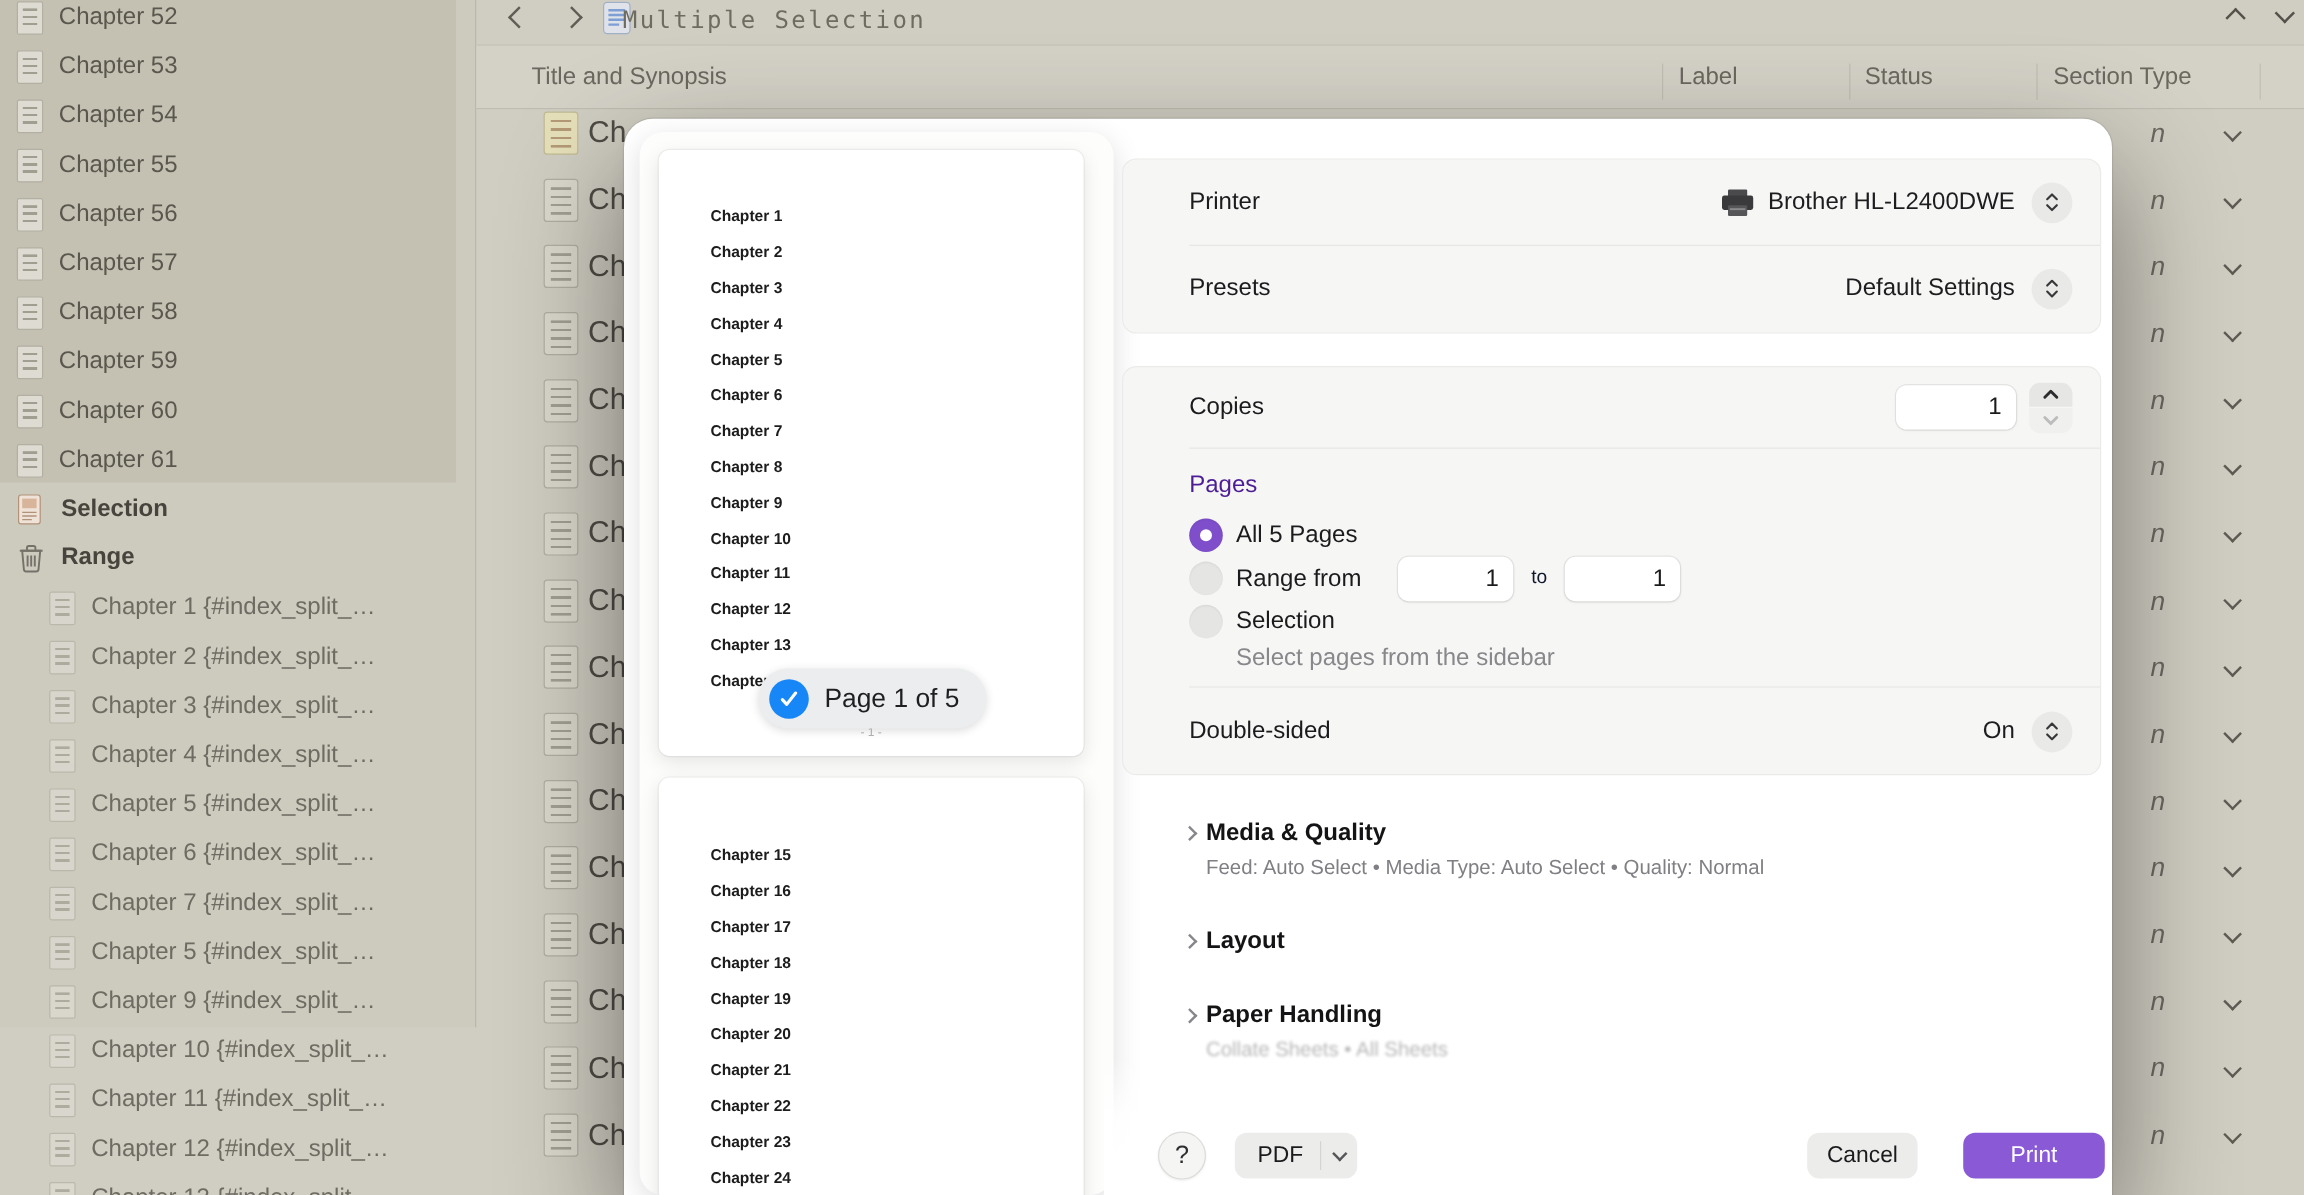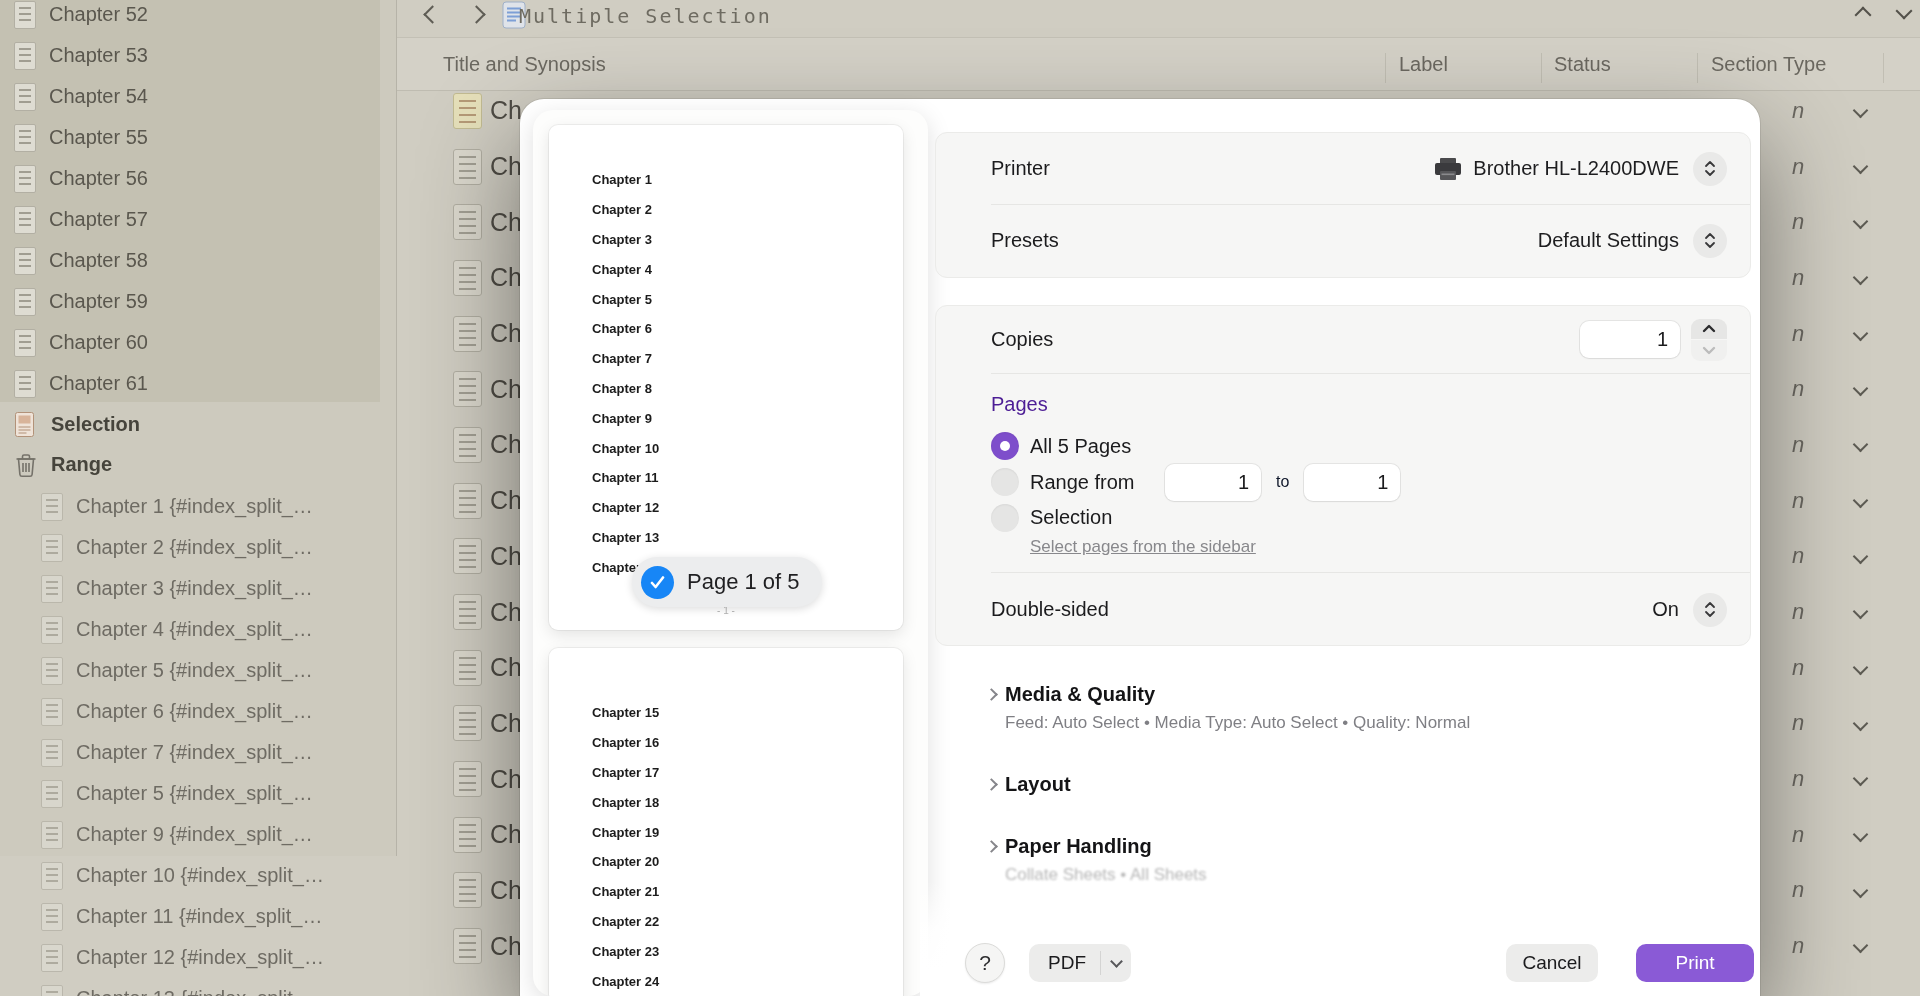--- a/index.html
+++ b/index.html
@@ -113,21 +113,21 @@
   .radio.on::after { content:''; position:absolute; left:9px; top:9px; width:10px; height:10px;
     border-radius:50%; background:#fff; }
   .radio-label { font-size:20px; color:#1b1b1d; }
   .radio-label.w-range { width:118px; }
   .mini-input { width:96px; height:37px; background:#fff; border-radius:9px; margin-left:17px;
     box-shadow:0 0 0 1px rgba(0,0,0,.07), 0 1px 2px rgba(0,0,0,.05);
     display:flex; align-items:center; justify-content:flex-end; padding-right:12px;
     font-size:20px; color:#1b1b1d; }
   .to-word { font-size:16px; color:#0f172a; margin:0 0 0 15px; }
   .mini-input.second { margin-left:15px; }
-  .radio-hint { margin:2px 0 0 94px; font-size:17px; color:#88888c; height:22px;text-decoration:underline; }
+  .radio-hint { margin:2px 0 0 94px; font-size:20px; color:#88888c; height:22px; }
   .div2 { margin-top:13px; }
   .double-row { height:73px; display:flex; align-items:center; padding:0 23px 0 55px; }
 
   .disc-wrap { position:absolute; left:467px; top:580px; width:760px; }
   .disc { margin-bottom:32px; }
   .disc-head { display:flex; align-items:center; height:30px; cursor:default; }
   .chev-right { width:9px; height:9px; border-top:2.5px solid #86868b; border-right:2.5px solid #86868b;
     transform:rotate(45deg); margin-right:9px; flex:none; }
   .disc-title { font-size:20px; font-weight:600; color:#141416; }
   .disc-detail { margin:4px 0 0 18px; font-size:17px; color:#7f7f84; height:24px; }

